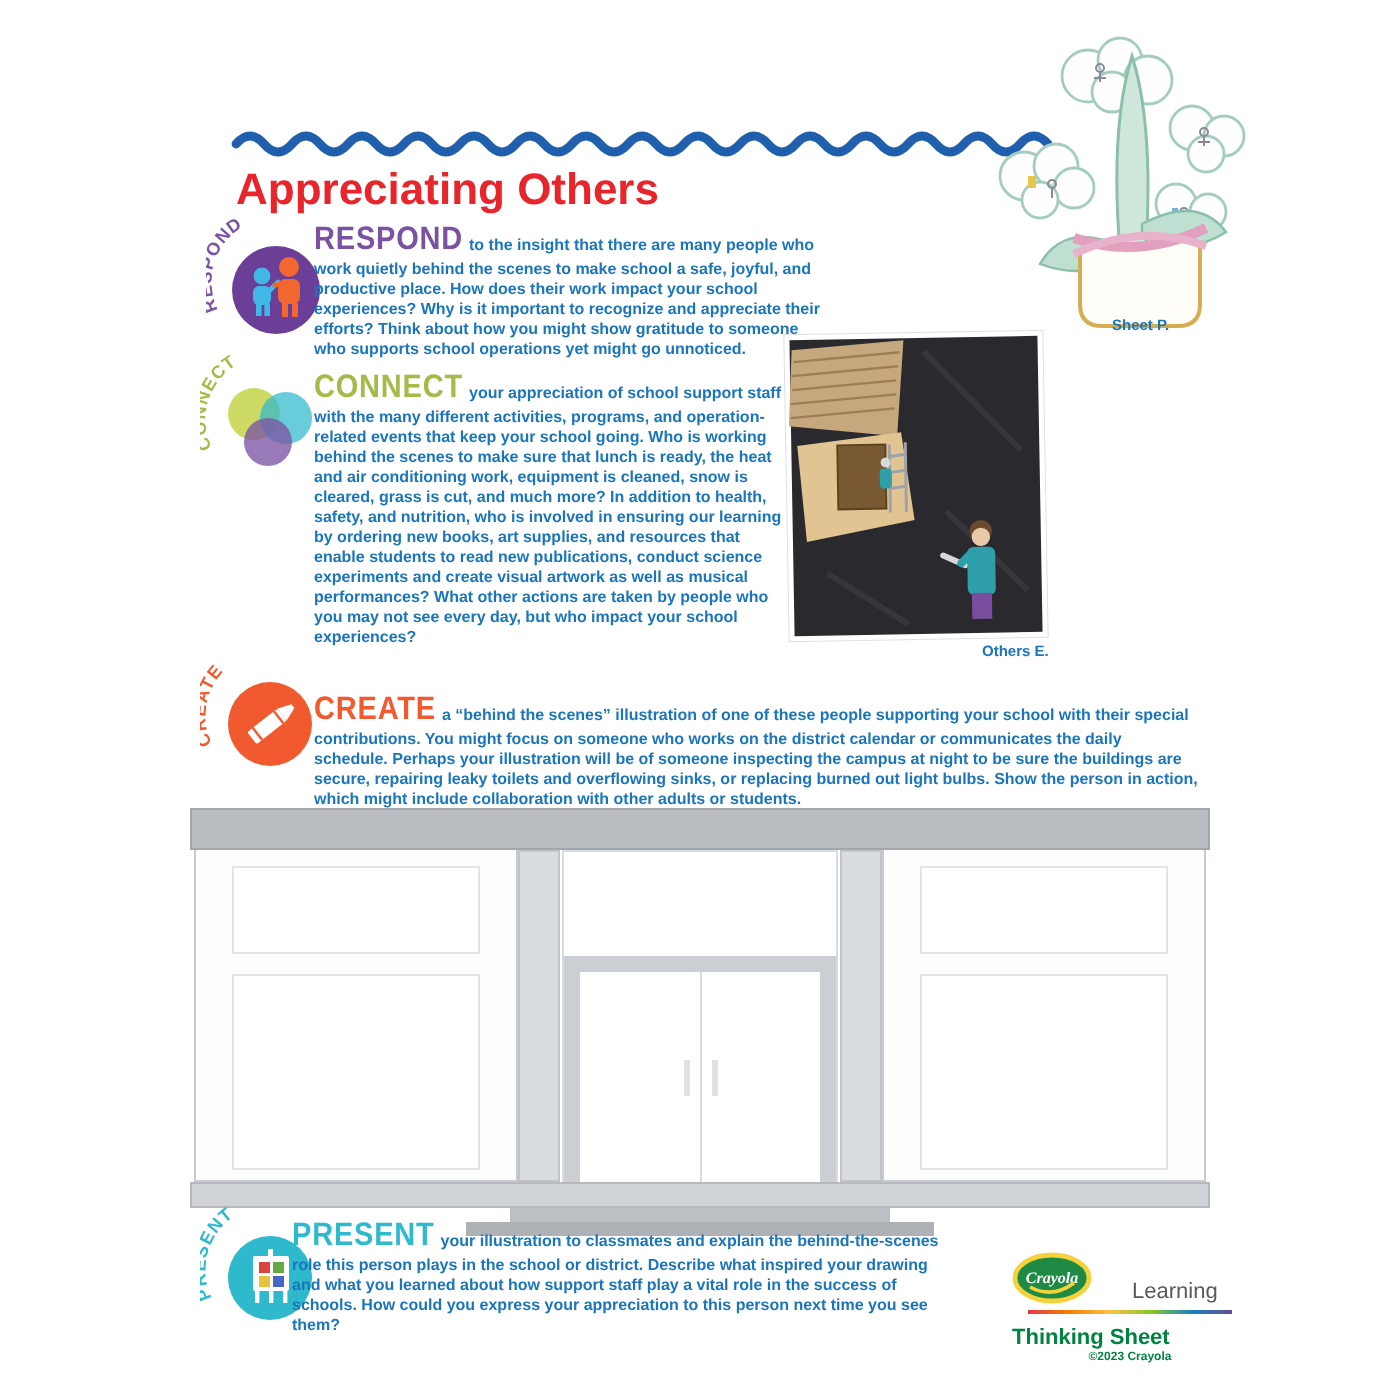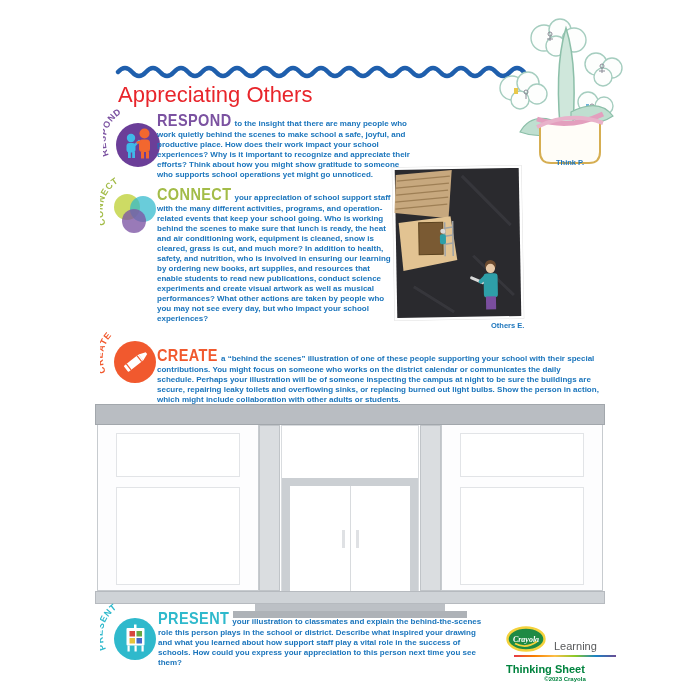--- a/index.html
+++ b/index.html
@@ -2,28 +2,28 @@
 <html><head>
 <meta charset="utf-8">
 <style>
   html,body{margin:0;padding:0;background:#fff;}
   .page{position:relative;width:700px;height:700px;background:#ffffff;overflow:hidden;
         font-family:"Liberation Sans",sans-serif;}
   
   .title{position:absolute;left:118px;top:36px;margin:0;font-size:25px;font-weight:700;
          letter-spacing:-0.3px;color:#29ABE2;}
   .wave{position:absolute;left:115px;top:62px;}
-  .subtitle{position:absolute;left:118px;top:82px;margin:0;font-size:22px;font-weight:400;
+  .subtitle{position:absolute;left:118px;top:82px;margin:0;font-size:22px;font-weight:700;
             color:#E8252B;}
   
   .para{position:absolute;margin:0;font-size:8px;line-height:1.25;font-weight:700;color:#1B75BC;}
   #p-respond{left:157px;top:112px;width:258px;}
   #p-connect{left:157px;top:186px;width:240px;}
   #p-create{left:157px;top:347px;width:442px;}
-  #p-present{left:158px;top:610px;width:334px;}
+  #p-present{left:146px;top:610px;width:334px;}
   .hd{font-size:14.5px;font-weight:700;letter-spacing:0.4px;display:inline-block;
       transform:scaleY(1.12);transform-origin:bottom;margin-right:3px;}
   .hd-respond{color:#7B52A1}.hd-connect{color:#A3BC48}.hd-create{color:#F1592E}.hd-present{color:#2FB9CC}
   
   .icon{position:absolute;width:66px;height:66px;}
   #icon-respond{left:103px;top:107px;}
   #icon-connect{left:100px;top:176px;}
   #icon-create{left:100px;top:324px;}
   #icon-present{left:100px;top:601px;}
   
@@ -55,21 +55,21 @@
   .door-r{border-left:1px solid #D8DBDE;}
   .handle{top:44px;width:3px;height:18px;background:#DFE1E4;}
   .door-l .handle{right:5px;}
   .door-r .handle{left:5px;}
   .base{left:0;top:197px;width:510px;height:13px;background:#CFD3D7;border:1px solid #B6BABF;}
   .step1{left:160px;top:210px;width:190px;height:7px;background:#BCC0C5;}
   .step2{left:138px;top:217px;width:234px;height:7px;background:#AEB2B7;}
   
   .footer{position:absolute;left:506px;top:626px;width:130px;}
   .brandrow{display:flex;align-items:flex-end;}
-  .learning{font-size:11px;color:#58595B;margin-left:8px;}
+  .learning{font-size:11px;color:#58595B;margin-left:20px;}
   .rainbow{margin:3px 0 0 8px;width:102px;height:2px;
            background:linear-gradient(90deg,#e63946,#f77f00,#fcbf49,#8ac926,#1982c4,#6a4c93);}
   .sheet{width:118px;text-align:left;margin-top:6px;font-size:11px;font-weight:700;color:#00833E;}
   .copy{width:118px;text-align:center;margin-top:1px;font-size:6px;font-weight:700;color:#00833E;}
 </style>
 </head>
 <body>
 
 <div class="page">
 
@@ -119,21 +119,21 @@
       <rect x="22" y="74" width="4" height="6" fill="#E8C84A"></rect>
       <rect x="94" y="90" width="3" height="5" fill="#6FB3D9"></rect>
     </g>
     <path d="M70,132 C64,80 66,40 74,14 C83,42 84,85 79,132 Z" fill="#CFE7DB" stroke="#8CBFA9" stroke-width="1.5"></path>
     <path d="M70,110 C50,100 36,104 28,118 C44,124 60,122 70,114 Z" fill="#BFDFD0" stroke="#8CBFA9" stroke-width="1.2"></path>
     <path d="M79,98 C98,88 112,90 121,102 C106,112 90,110 79,104 Z" fill="#BFDFD0" stroke="#8CBFA9" stroke-width="1.2"></path>
     <path d="M48,110 L48,138 Q48,149 59,149 L97,149 Q108,149 108,138 L108,106" fill="#FFFDF8" stroke="#D6AE52" stroke-width="2"></path>
     <path d="M45,105 Q78,116 111,100" fill="none" stroke="#E39FBE" stroke-width="5"></path>
     <path d="M45,113 Q78,97 111,109" fill="none" stroke="#E8B2CA" stroke-width="4"></path>
   </svg>
-  <div class="cap" id="cap-daya">Think P.</div>
+  <div class="cap" id="cap-daya">Sheet P.</div>
 
   <svg class="icon" id="icon-respond" viewBox="0 0 66 66">
     <defs>
         <path id="arcResp" d="M6,48 A32,32 0 0 1 56,10"></path>
       </defs>
     <circle cx="35" cy="38" r="22" fill="#6B3E98"></circle>
     <g>
       <circle cx="28" cy="31" r="4.2" fill="#3FB8E8"></circle>
       <rect x="23.5" y="36" width="9" height="9.5" rx="3" fill="#3FB8E8"></rect>
       <rect x="25" y="45" width="2.8" height="6" fill="#3FB8E8"></rect>

